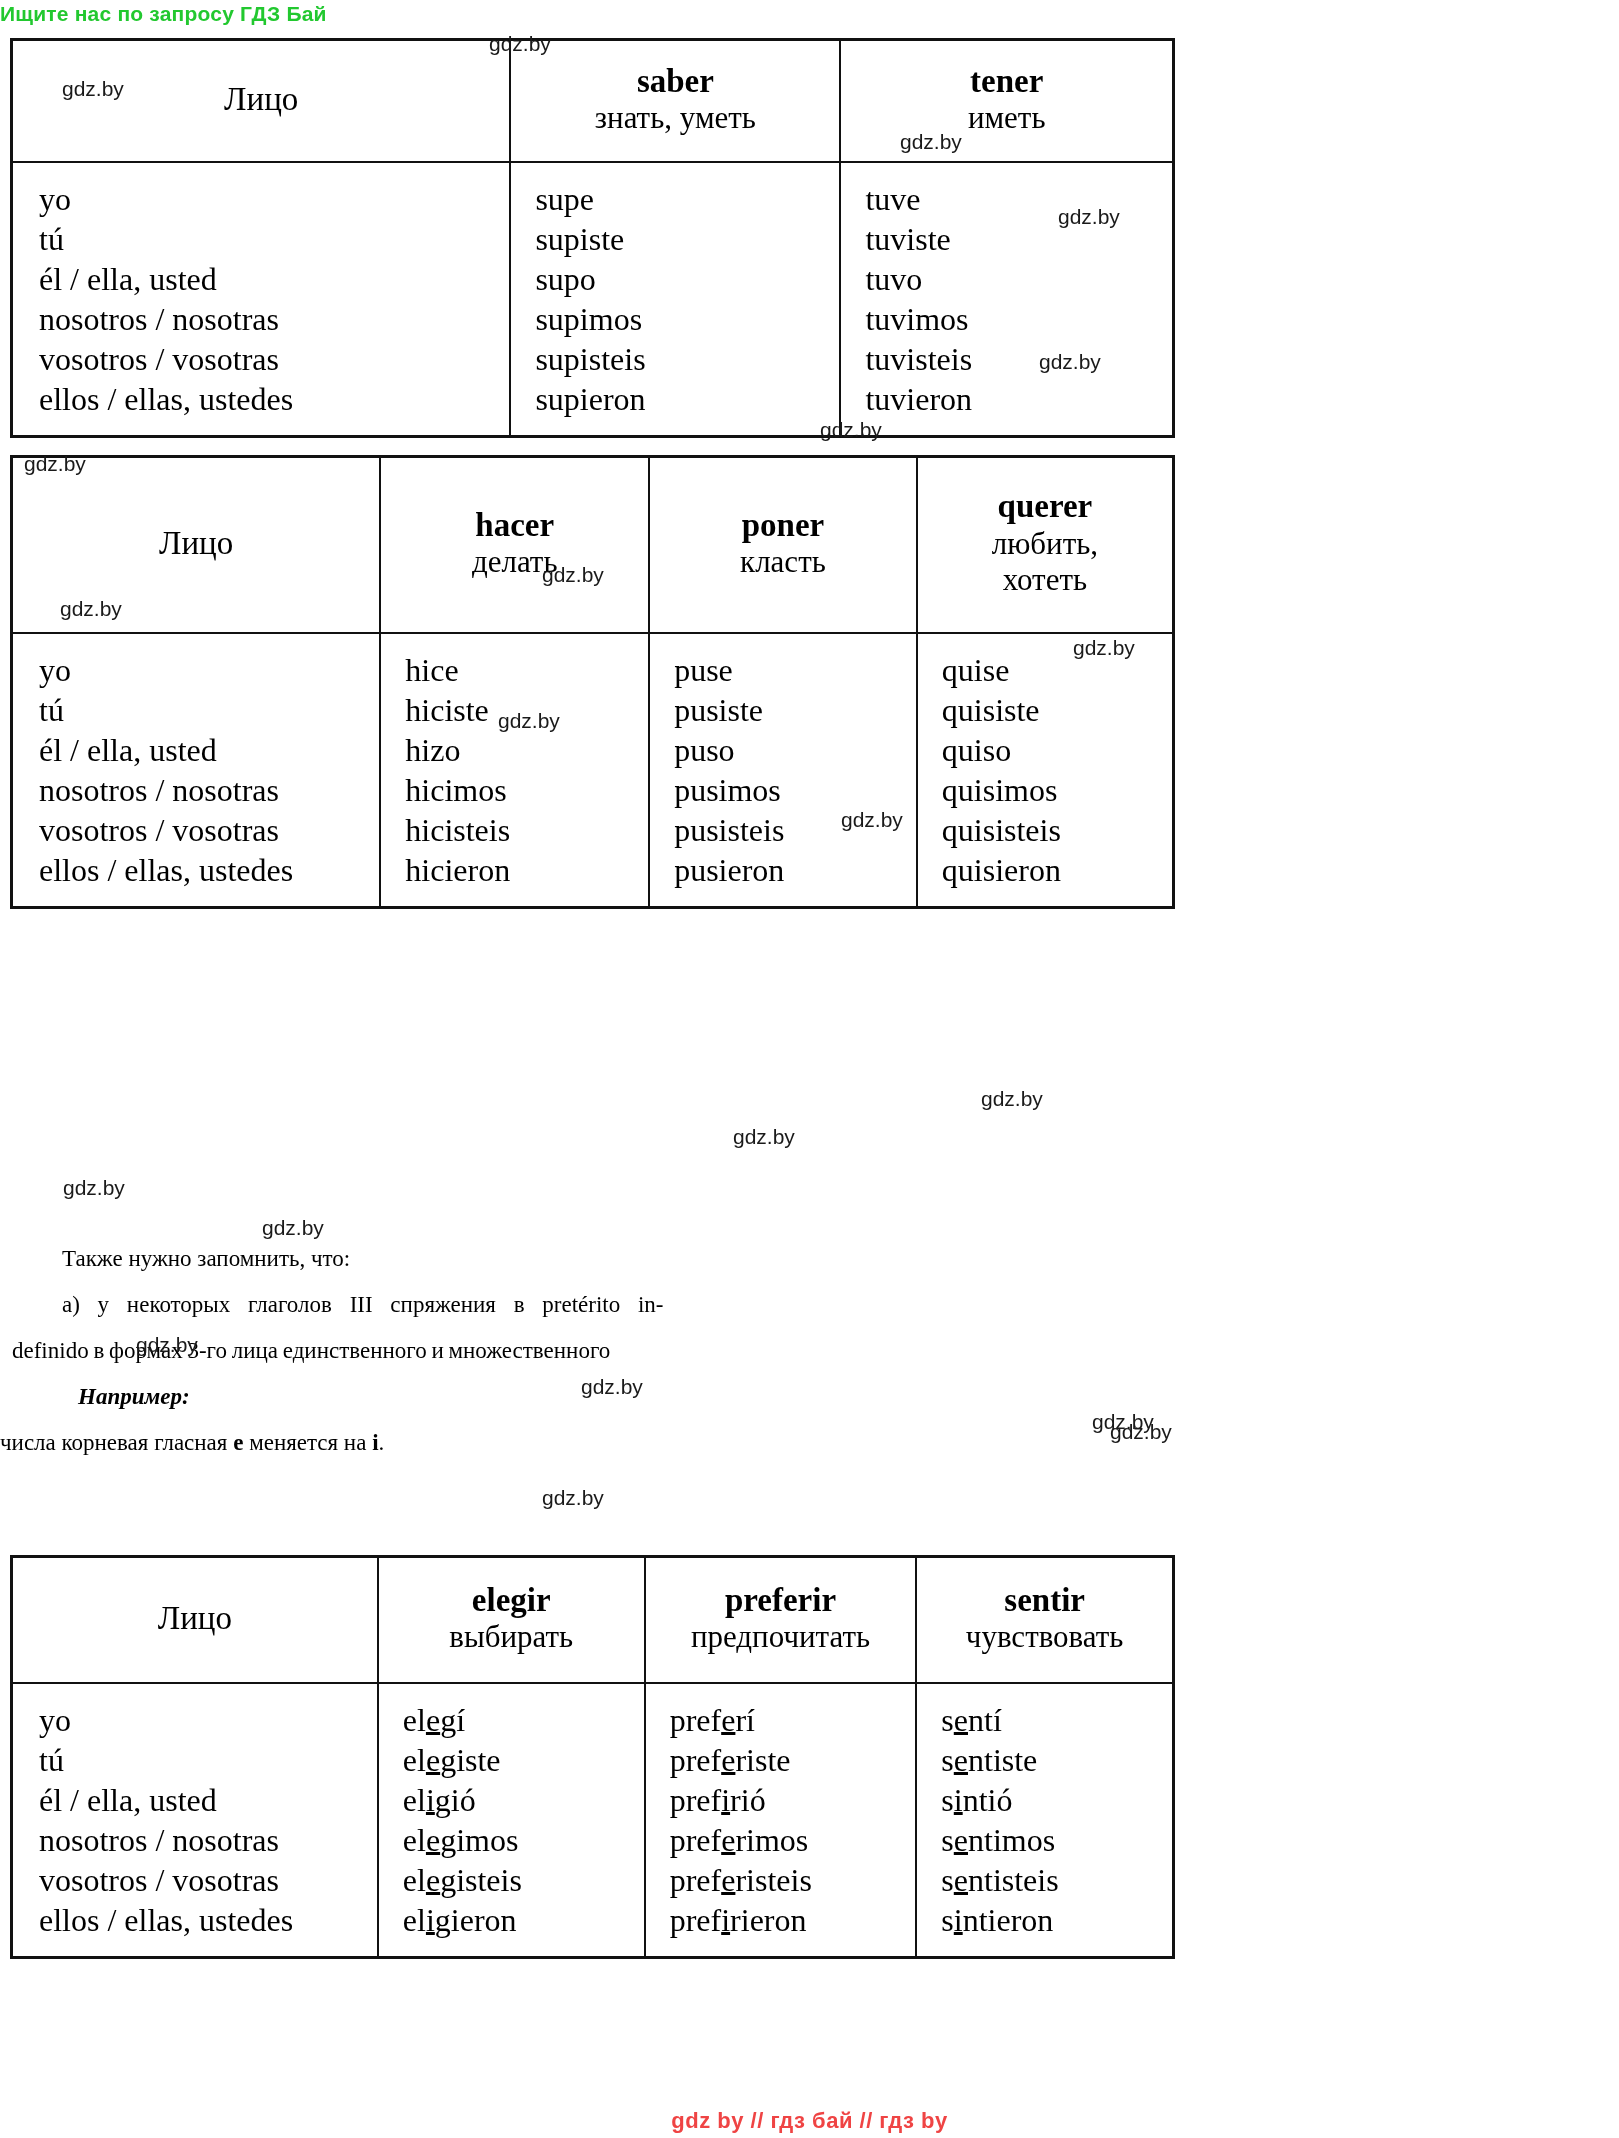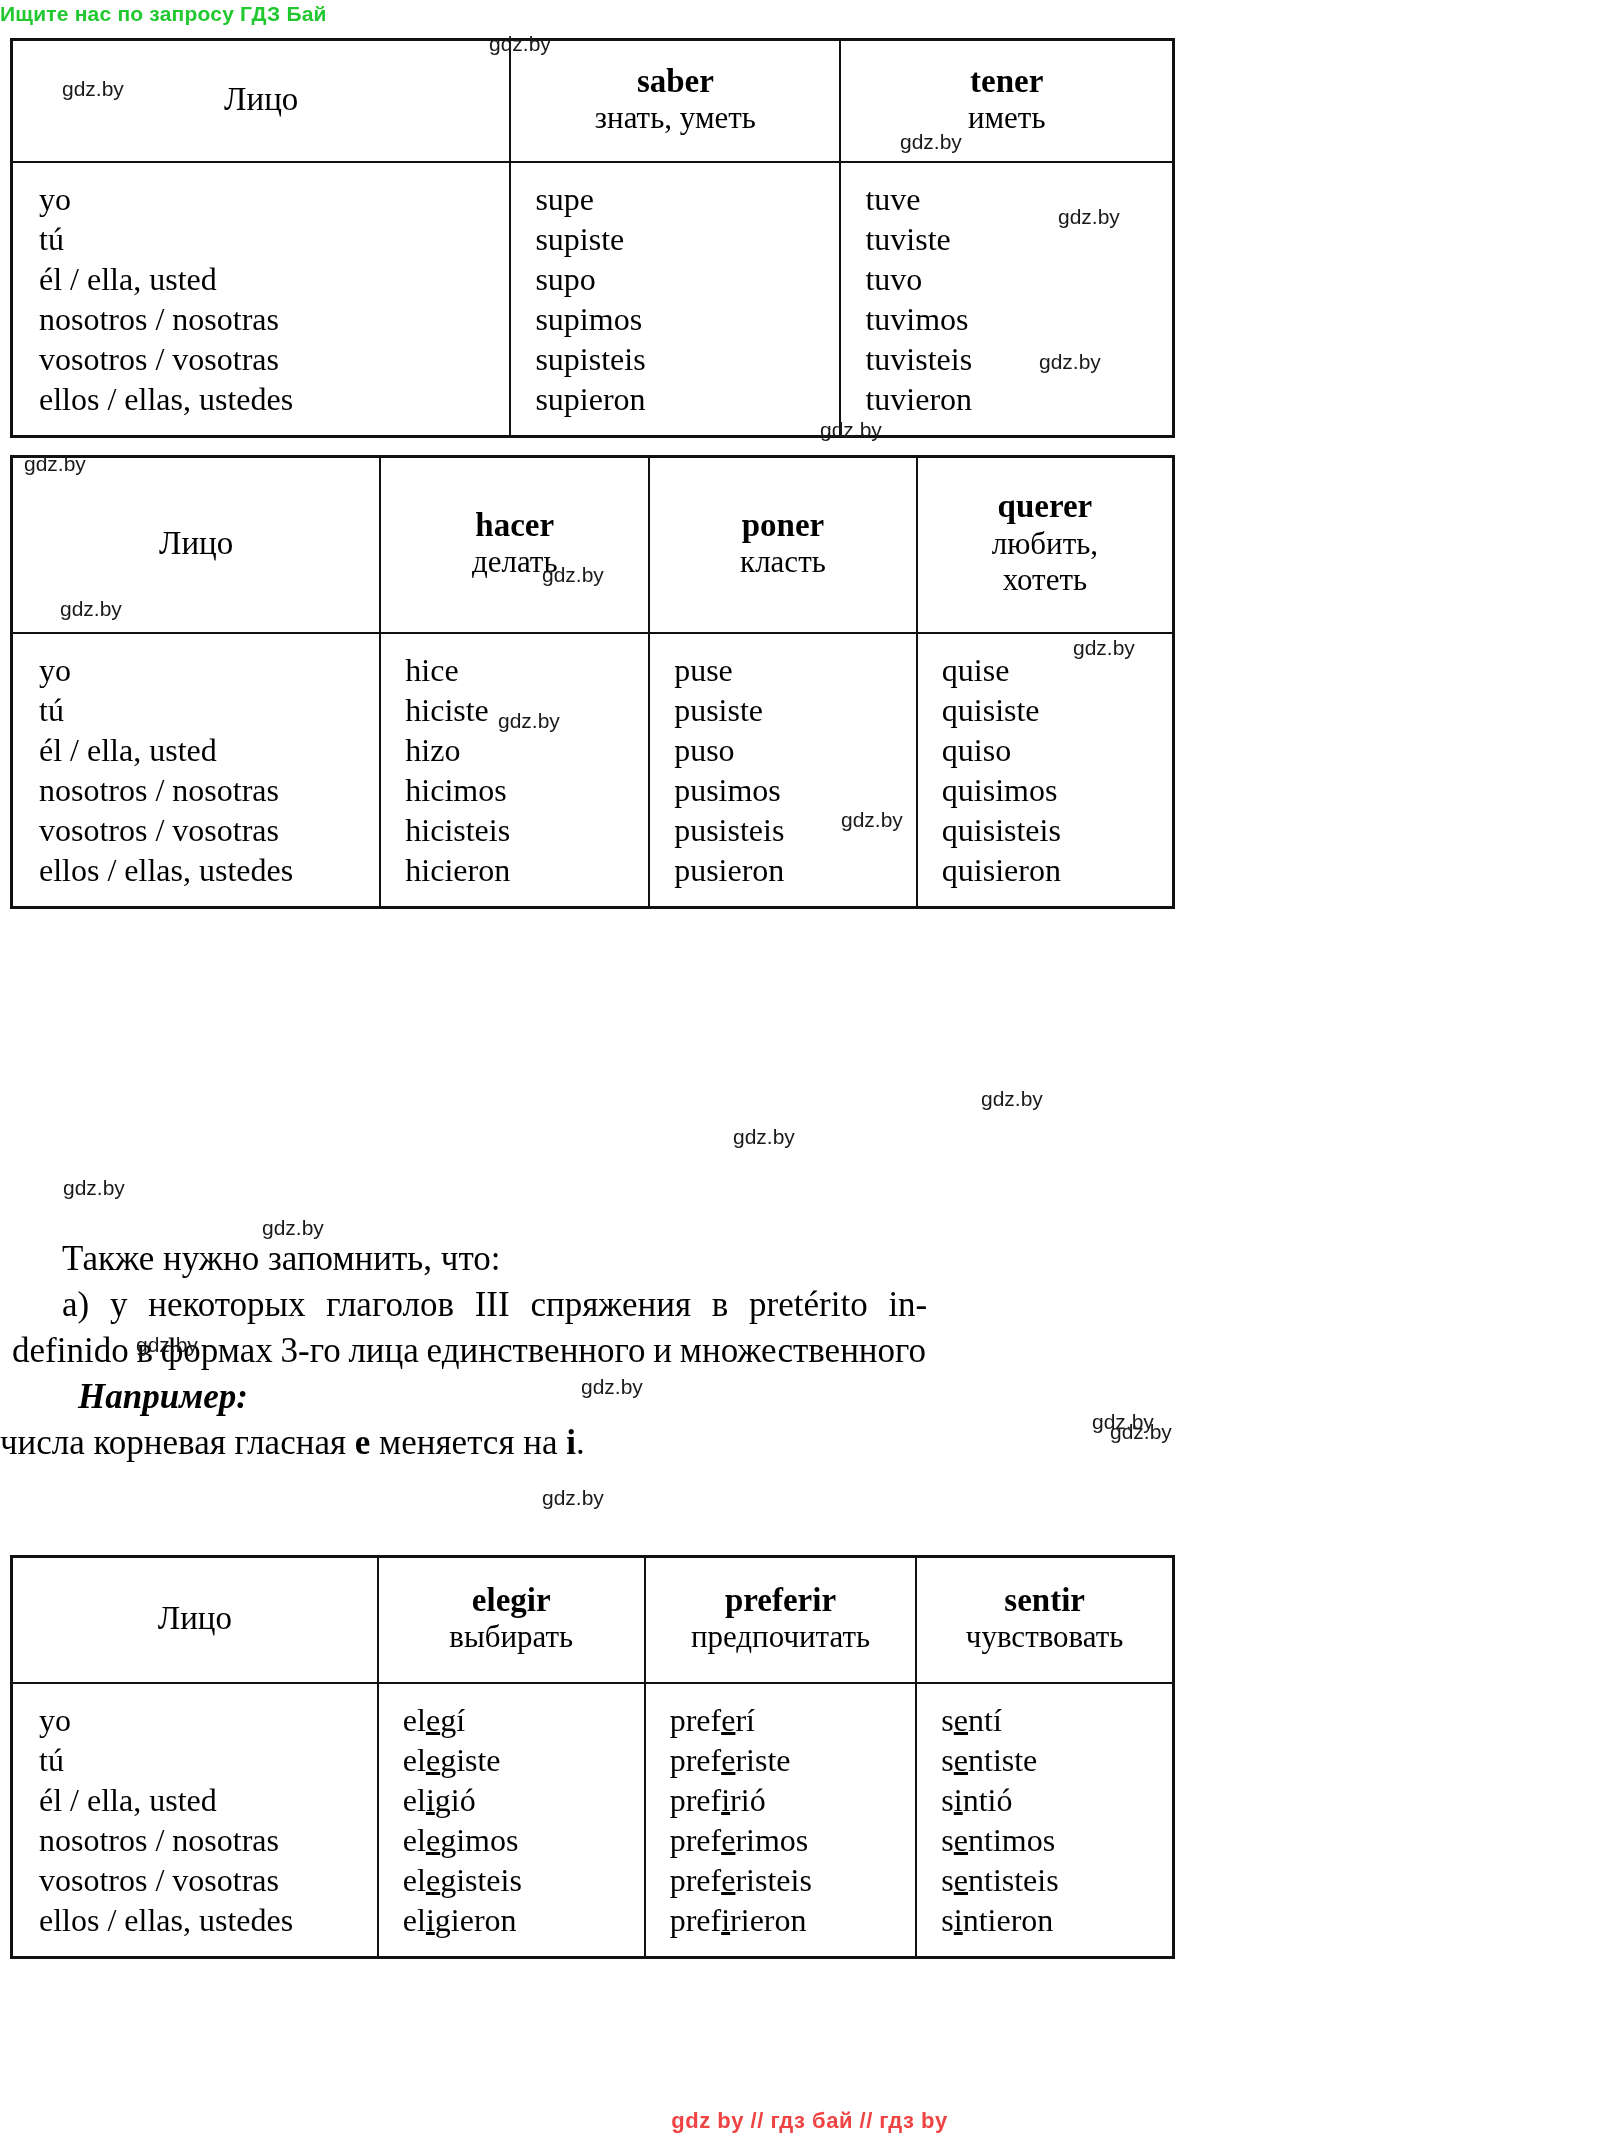--- a/index.html
+++ b/index.html
@@ -84,21 +84,21 @@
     line-height:1.255;
     white-space:nowrap;
   }
   .bodycell.verb{padding-left:24px !important;}
   .bodycell div{height:40px;}
   u{text-decoration:underline;text-underline-offset:1px;}
 
   
   .prose{
     position:absolute;
-    font-size:35px;
+    font-size:23px;
     line-height:46px;
     font-family:"Liberation Serif", serif;
   }
   .prose .l{display:block;white-space:nowrap;}
   .ind{display:inline-block;width:62px;}
   .ital{font-style:italic;font-weight:bold;}
   .spaced-a{word-spacing:12px;}
   .spaced-b{word-spacing:-1px;padding-left:12px;}
 </style>
 </head>

